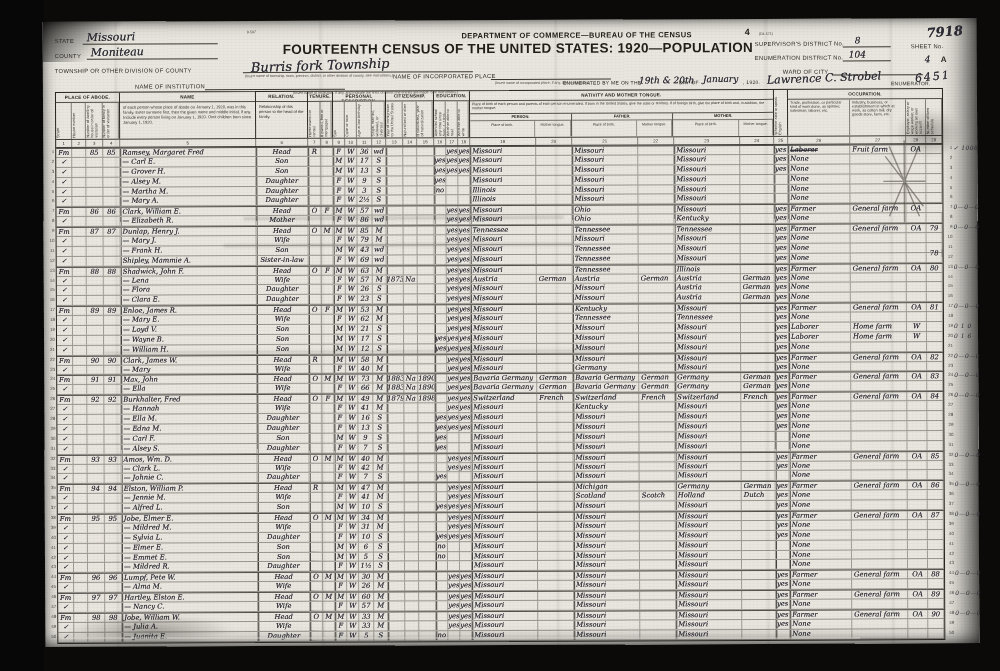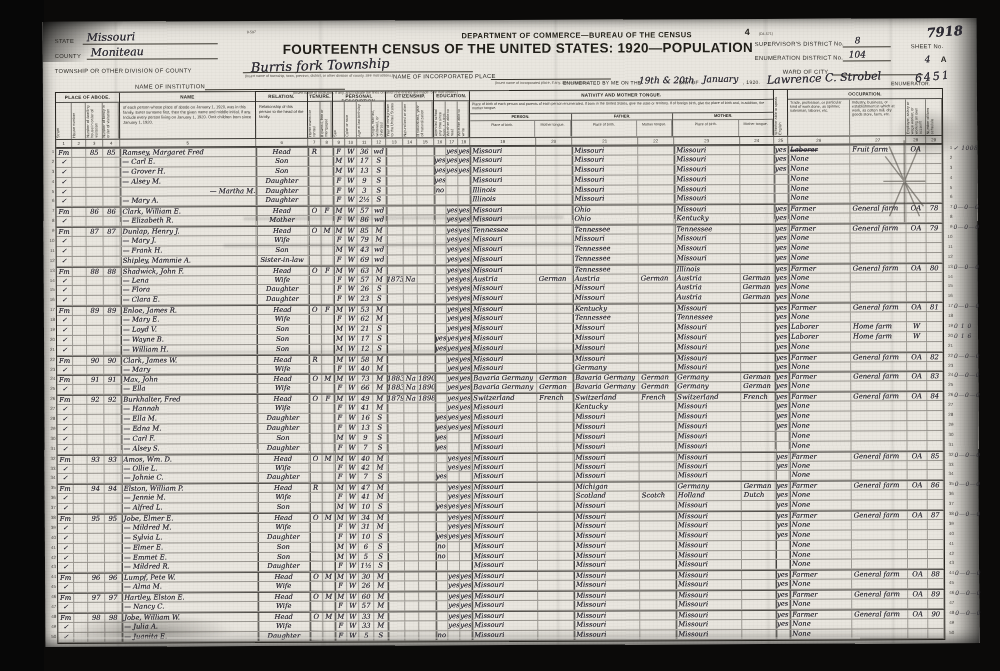--- a/index.html
+++ b/index.html
@@ -448,21 +448,21 @@
               <div class="c hl tl" style="width: 62px;">None</div>
               <div class="c tl" style="width: 56px;"></div>
               <div class="c" style="width: 20px;"></div>
               <div class="c" style="width: 16px;"></div>
             </div>
             <div class="r">
               <div class="c" style="width: 16px;">✓</div>
               <div class="c" style="width: 14px;"></div>
               <div class="c" style="width: 17px;"></div>
               <div class="c" style="width: 17px;"></div>
-              <div class="c hl tl" style="width: 136px; text-align: right;">— Martha M.</div>
+              <div class="c hl tl" style="width: 136px;">— Martha M.</div>
               <div class="c hl" style="width: 52px;">Daughter</div>
               <div class="c hl" style="width: 13px;"></div>
               <div class="c" style="width: 12px;"></div>
               <div class="c hl" style="width: 12px;">F</div>
               <div class="c" style="width: 12px;">W</div>
               <div class="c" style="width: 15px;">3</div>
               <div class="c" style="width: 14px;">S</div>
               <div class="c hl" style="width: 17px;"></div>
               <div class="c" style="width: 14px;"></div>
               <div class="c" style="width: 17px;"></div>
@@ -534,21 +534,21 @@
               <div class="c hl tl" style="width: 66px;">Missouri</div>
               <div class="c tl" style="width: 36px;"></div>
               <div class="c hl tl" style="width: 66px;">Ohio</div>
               <div class="c tl" style="width: 36px;"></div>
               <div class="c hl tl" style="width: 66px;">Missouri</div>
               <div class="c tl" style="width: 34px;"></div>
               <div class="c hl" style="width: 14px;">yes</div>
               <div class="c hl tl" style="width: 62px;">Farmer</div>
               <div class="c tl" style="width: 56px;">General farm</div>
               <div class="c" style="width: 20px;">OA</div>
-              <div class="c" style="width: 16px;">78</div>
+              <div class="c" style="width: 16px; margin-top: 45px;">78</div>
             </div>
             <div class="r">
               <div class="c" style="width: 16px;">✓</div>
               <div class="c" style="width: 14px;"></div>
               <div class="c" style="width: 17px;"></div>
               <div class="c" style="width: 17px;"></div>
               <div class="c hl tl" style="width: 136px;">— Elizabeth R.</div>
               <div class="c hl" style="width: 52px;">Mother</div>
               <div class="c hl" style="width: 13px;"></div>
               <div class="c" style="width: 12px;"></div>
@@ -1316,21 +1316,21 @@
               <div class="c hl tl" style="width: 62px;">Farmer</div>
               <div class="c tl" style="width: 56px;">General farm</div>
               <div class="c" style="width: 20px;">OA</div>
               <div class="c" style="width: 16px;">85</div>
             </div>
             <div class="r">
               <div class="c" style="width: 16px;">✓</div>
               <div class="c" style="width: 14px;"></div>
               <div class="c" style="width: 17px;"></div>
               <div class="c" style="width: 17px;"></div>
-              <div class="c hl tl" style="width: 136px;">— Ollie L.</div>
+              <div class="c hl tl" style="width: 136px;">— Clark L.</div>
               <div class="c hl" style="width: 52px;">Wife</div>
               <div class="c hl" style="width: 13px;"></div>
               <div class="c" style="width: 12px;"></div>
               <div class="c hl" style="width: 12px;">F</div>
               <div class="c" style="width: 12px;">W</div>
               <div class="c" style="width: 15px;">42</div>
               <div class="c" style="width: 14px;">M</div>
               <div class="c hl" style="width: 17px;"></div>
               <div class="c" style="width: 14px;"></div>
               <div class="c" style="width: 17px;"></div>

